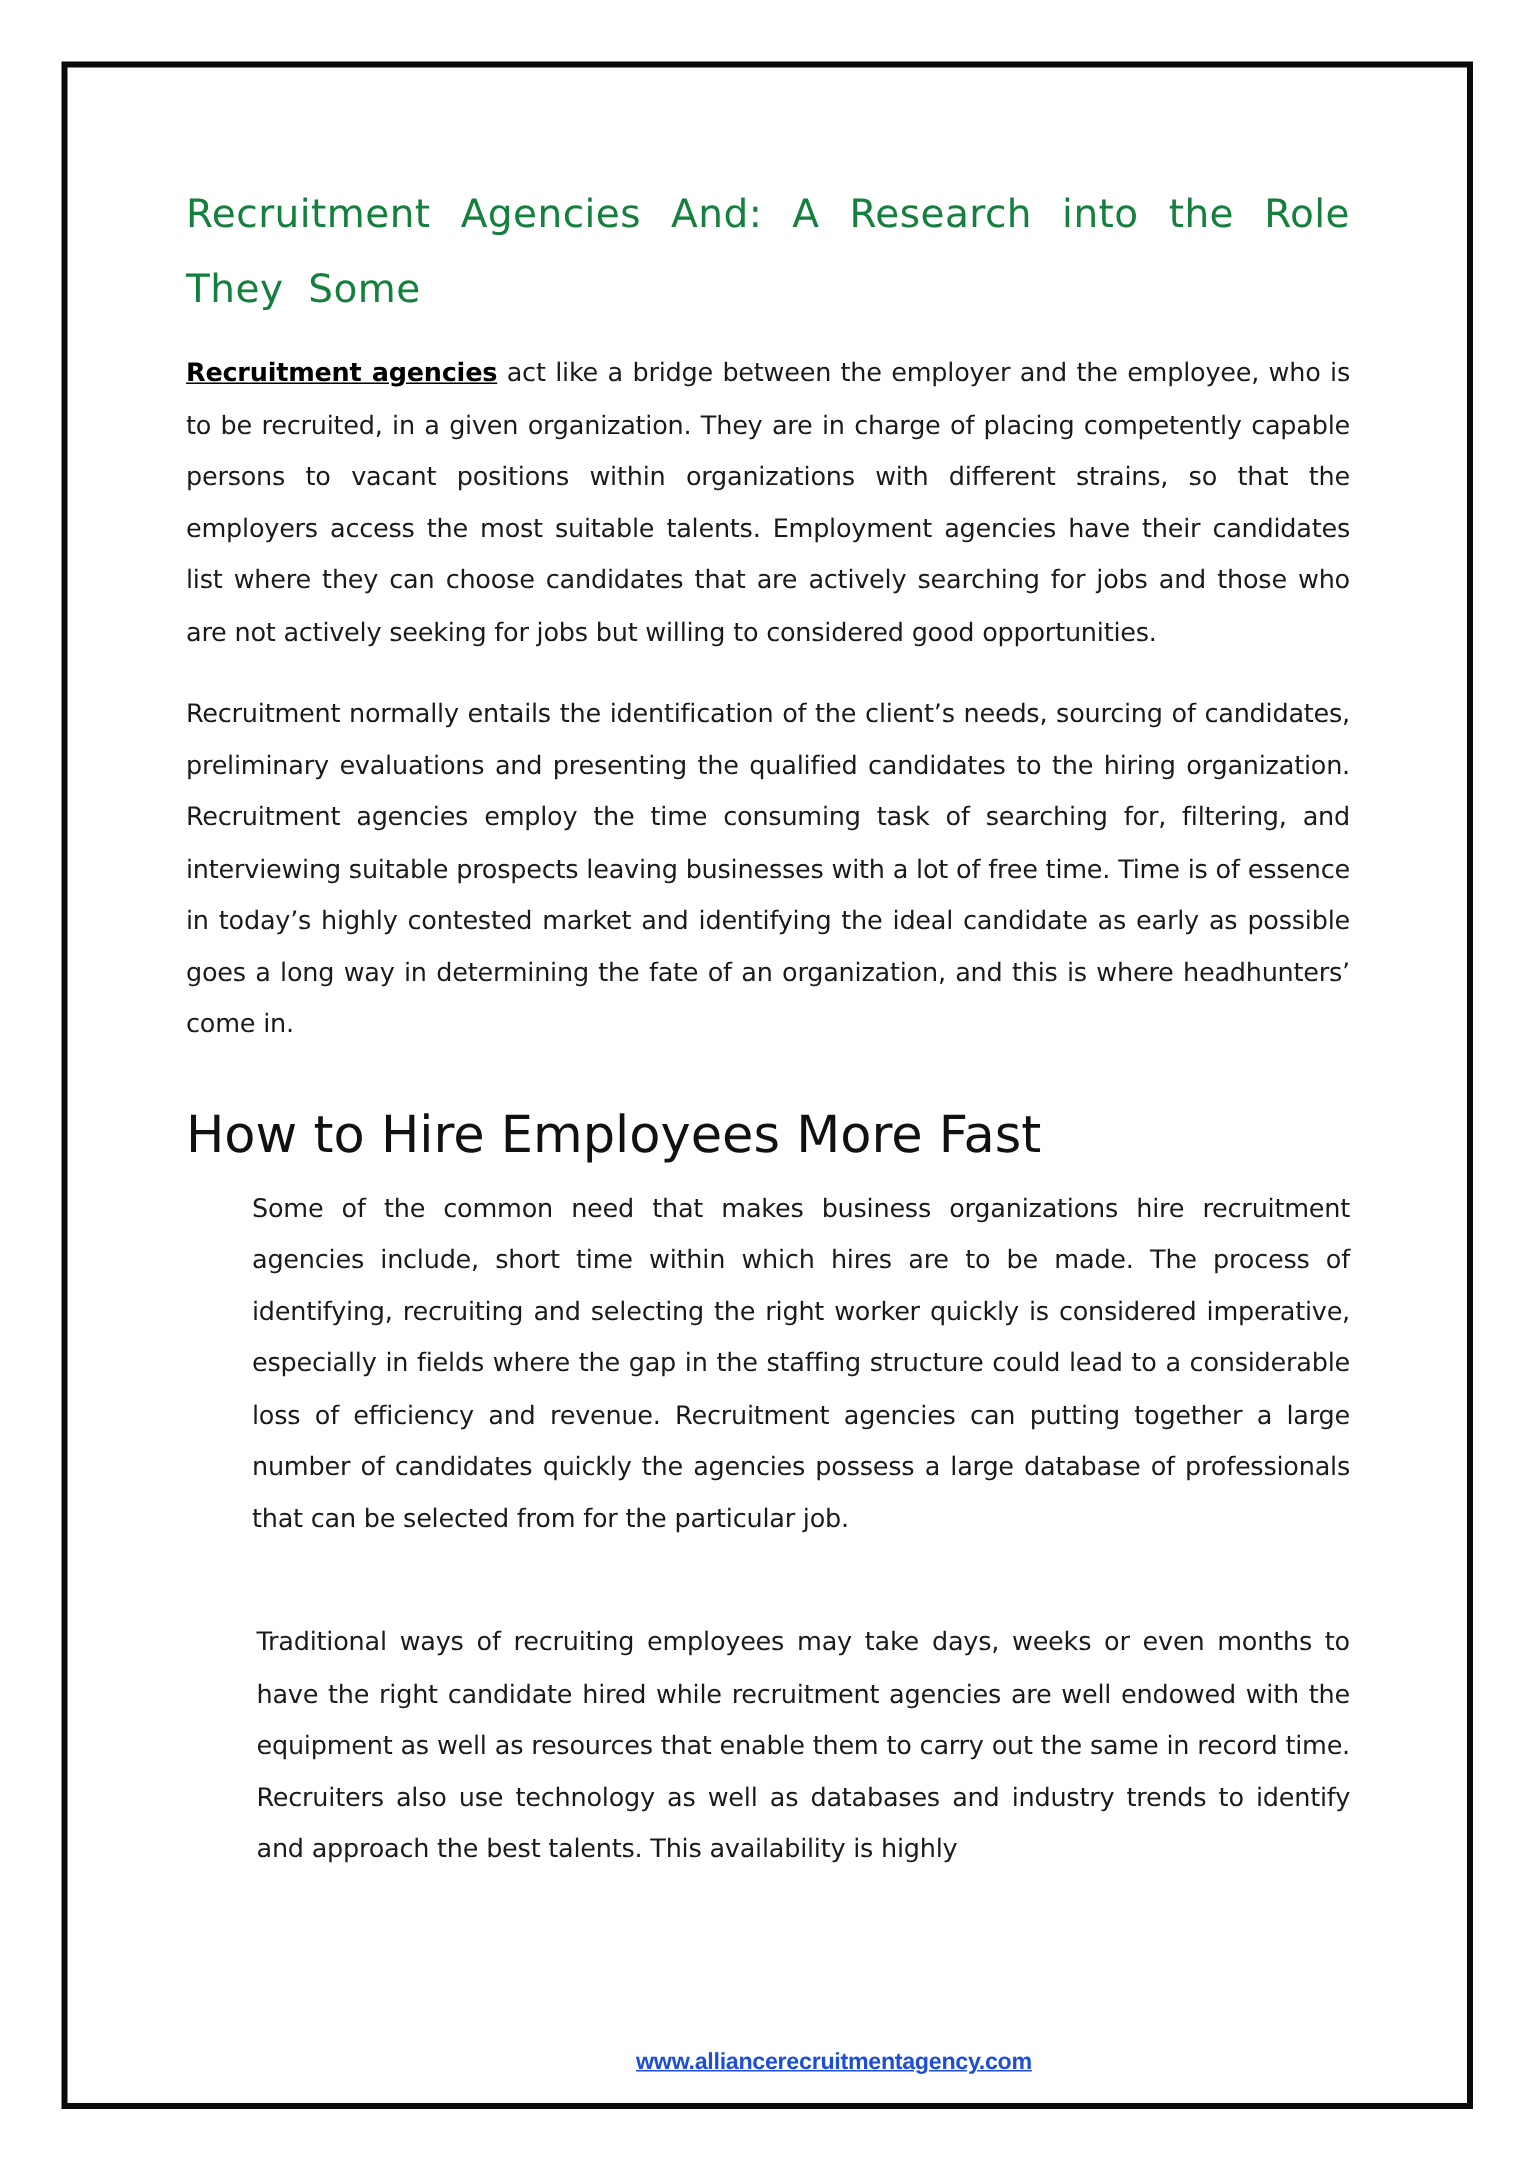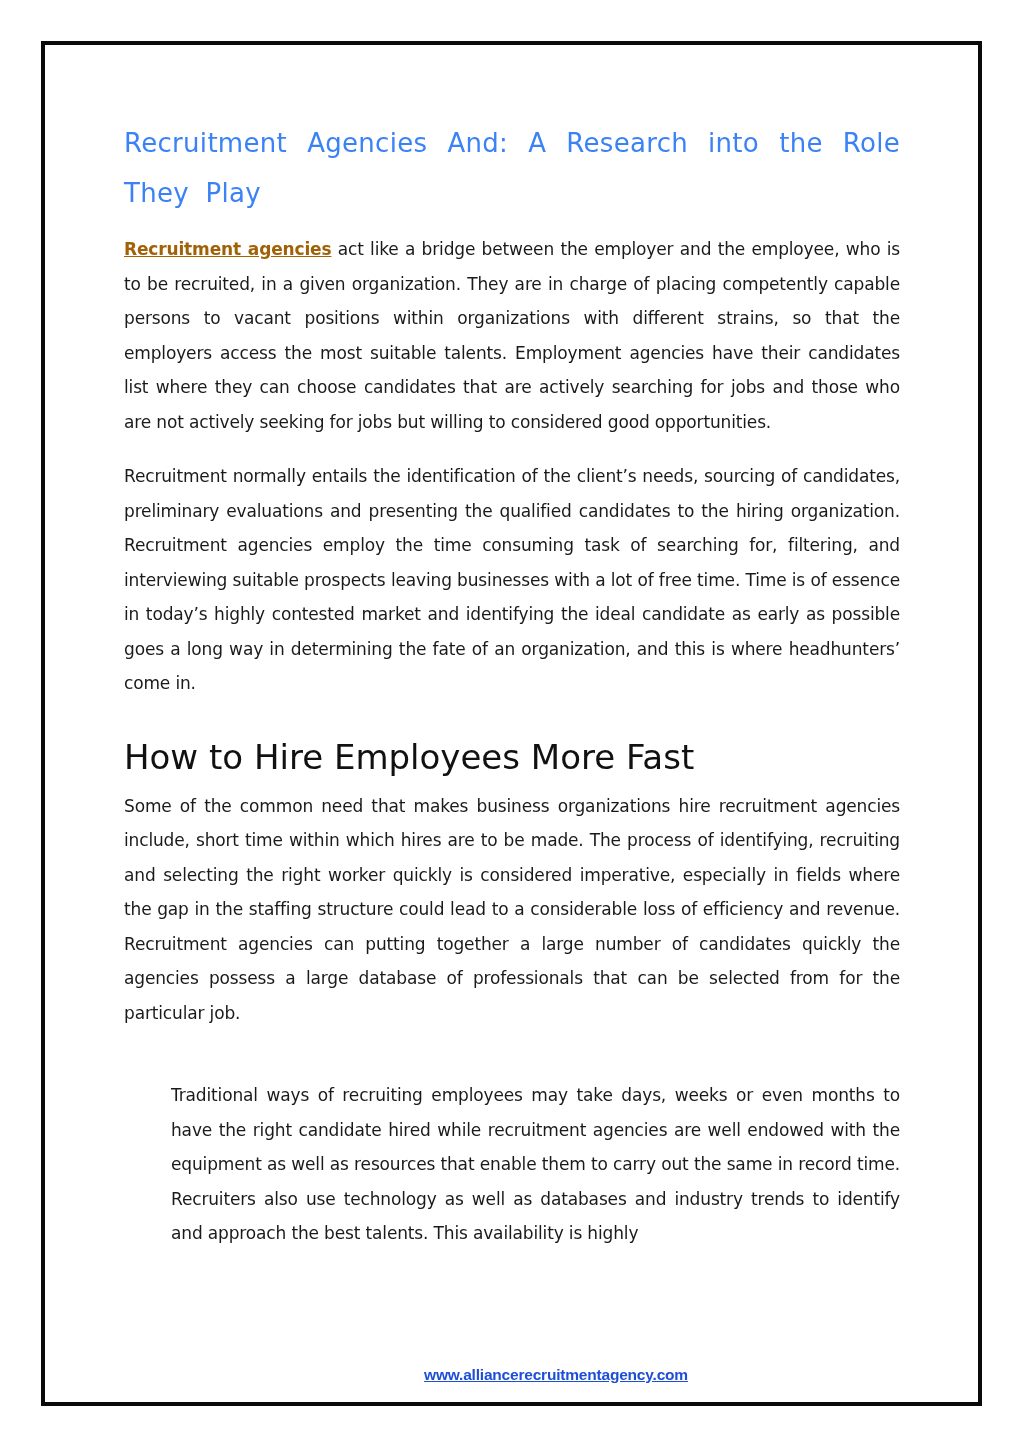--- a/index.html
+++ b/index.html
@@ -32,21 +32,21 @@
     }
     .doc-title {
       font-size: 26px;
       font-weight: normal;
       line-height: 50px;
       margin: 0;
       text-align: justify;
       text-align-last: left;
       letter-spacing: 0.3px;
       word-spacing: 8px;
-      color: #3b82f6;
+      color: #15803d;
     }
     .doc-title .line1 {
       display: block;
       text-align: justify;
       text-align-last: justify;
     }
     .para {
       font-size: 17px;
       line-height: 34.5px;
       text-align: justify;
@@ -56,24 +56,24 @@
     }
     .para-1 { margin-top: 14px; }
     .para-2 { margin-top: 20px; }
     .section-heading {
       font-size: 34px;
       font-weight: normal;
       line-height: 36px;
       margin: 38px 0 0 0;
       color: #111;
     }
-    .para-3 { margin-top: 14px; }
+    .para-3 { margin-top: 14px; margin-left: 44px; }
     .para-4 { margin-top: 48px; margin-left: 47px; }
     .inline-link {
-      color: #a16207;
+      color: #000000;
       font-weight: bold;
       text-decoration: underline;
       cursor: pointer;
     }
     .footer-link {
       position: absolute;
       left: 0;
       width: 1024px;
       top: 1366px;
       text-align: center;
@@ -88,21 +88,21 @@
     }
   </style>
 </head>
 <body>
 
 <div class="page-frame"></div>
 
 <div class="content">
   <h1 class="doc-title">
     <span class="line1">Recruitment Agencies And: A Research into the Role</span>
-    <span>They Play</span>
+    <span>They Some</span>
   </h1>
 
   <p class="para para-1"><a class="inline-link">Recruitment agencies</a><span> act like a bridge between the employer and the employee, who is to be recruited, in a given organization. They are in charge of placing competently capable persons to vacant positions within organizations with different strains, so that the employers access the most suitable talents. Employment agencies have their candidates list where they can choose candidates that are actively searching for jobs and those who are not actively seeking for jobs but willing to considered good opportunities.</span></p>
 
   <p class="para para-2">Recruitment normally entails the identification of the client’s needs, sourcing of candidates, preliminary evaluations and presenting the qualified candidates to the hiring organization. Recruitment agencies employ the time consuming task of searching for, filtering, and interviewing suitable prospects leaving businesses with a lot of free time. Time is of essence in today’s highly contested market and identifying the ideal candidate as early as possible goes a long way in determining the fate of an organization, and this is where headhunters’ come in.</p>
 
   <h2 class="section-heading">How to Hire Employees More Fast</h2>
 
   <p class="para para-3">Some of the common need that makes business organizations hire recruitment agencies include, short time within which hires are to be made. The process of identifying, recruiting and selecting the right worker quickly is considered imperative, especially in fields where the gap in the staffing structure could lead to a considerable loss of efficiency and revenue. Recruitment agencies can putting together a large number of candidates quickly the agencies possess a large database of professionals that can be selected from for the particular job.</p>
 

